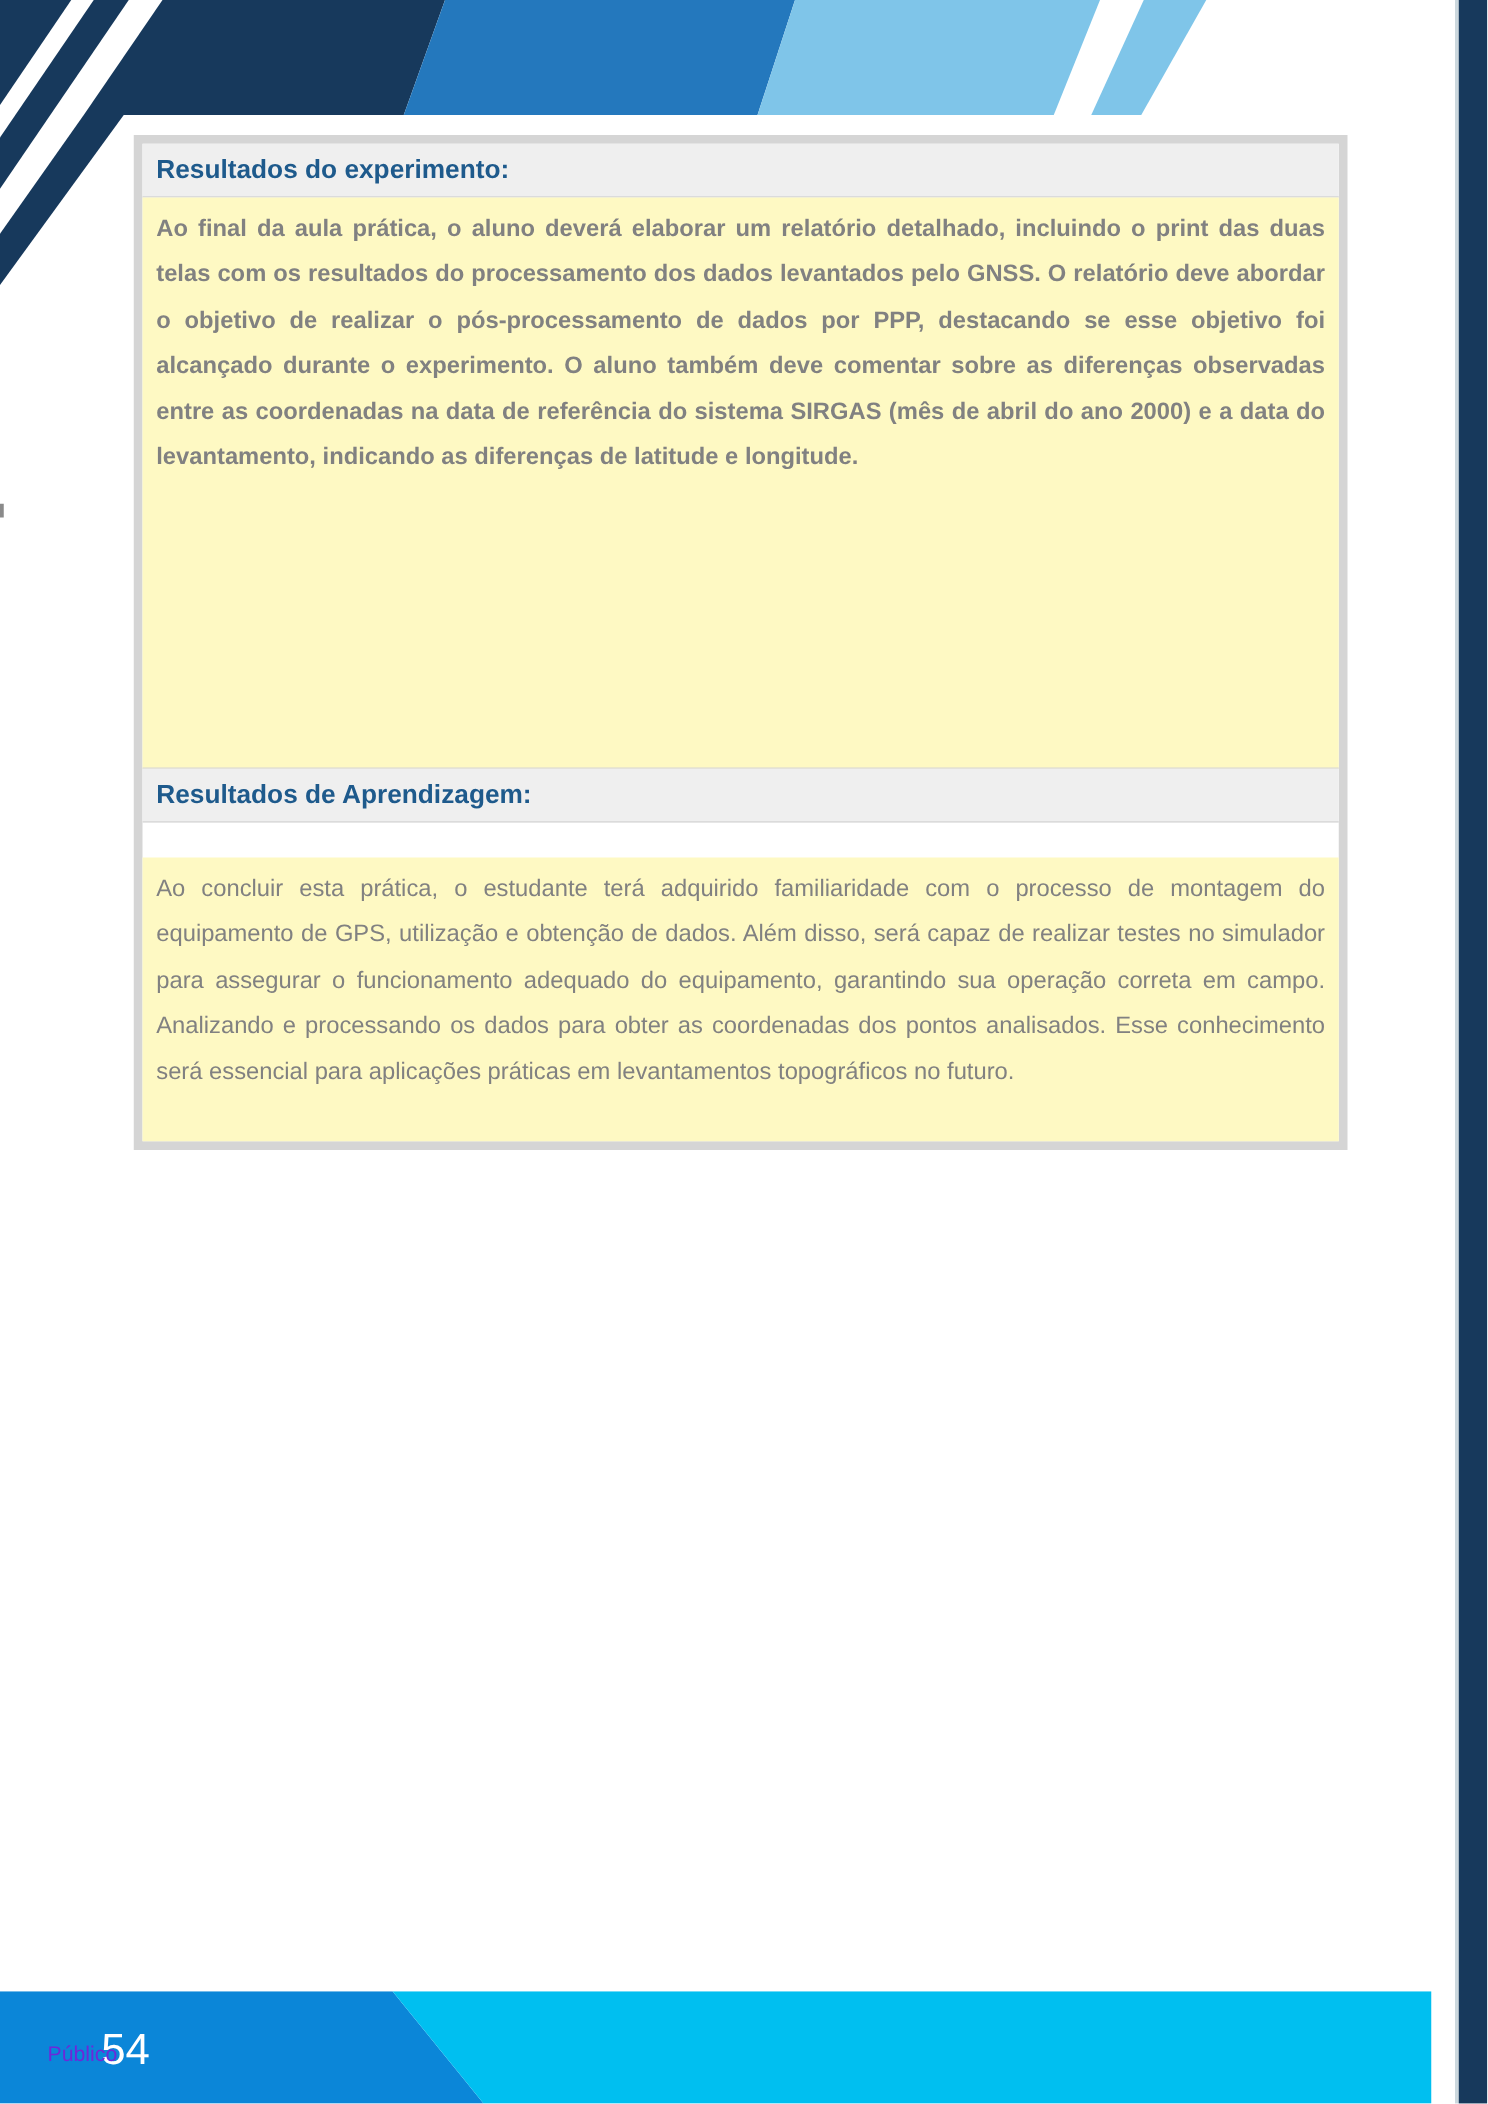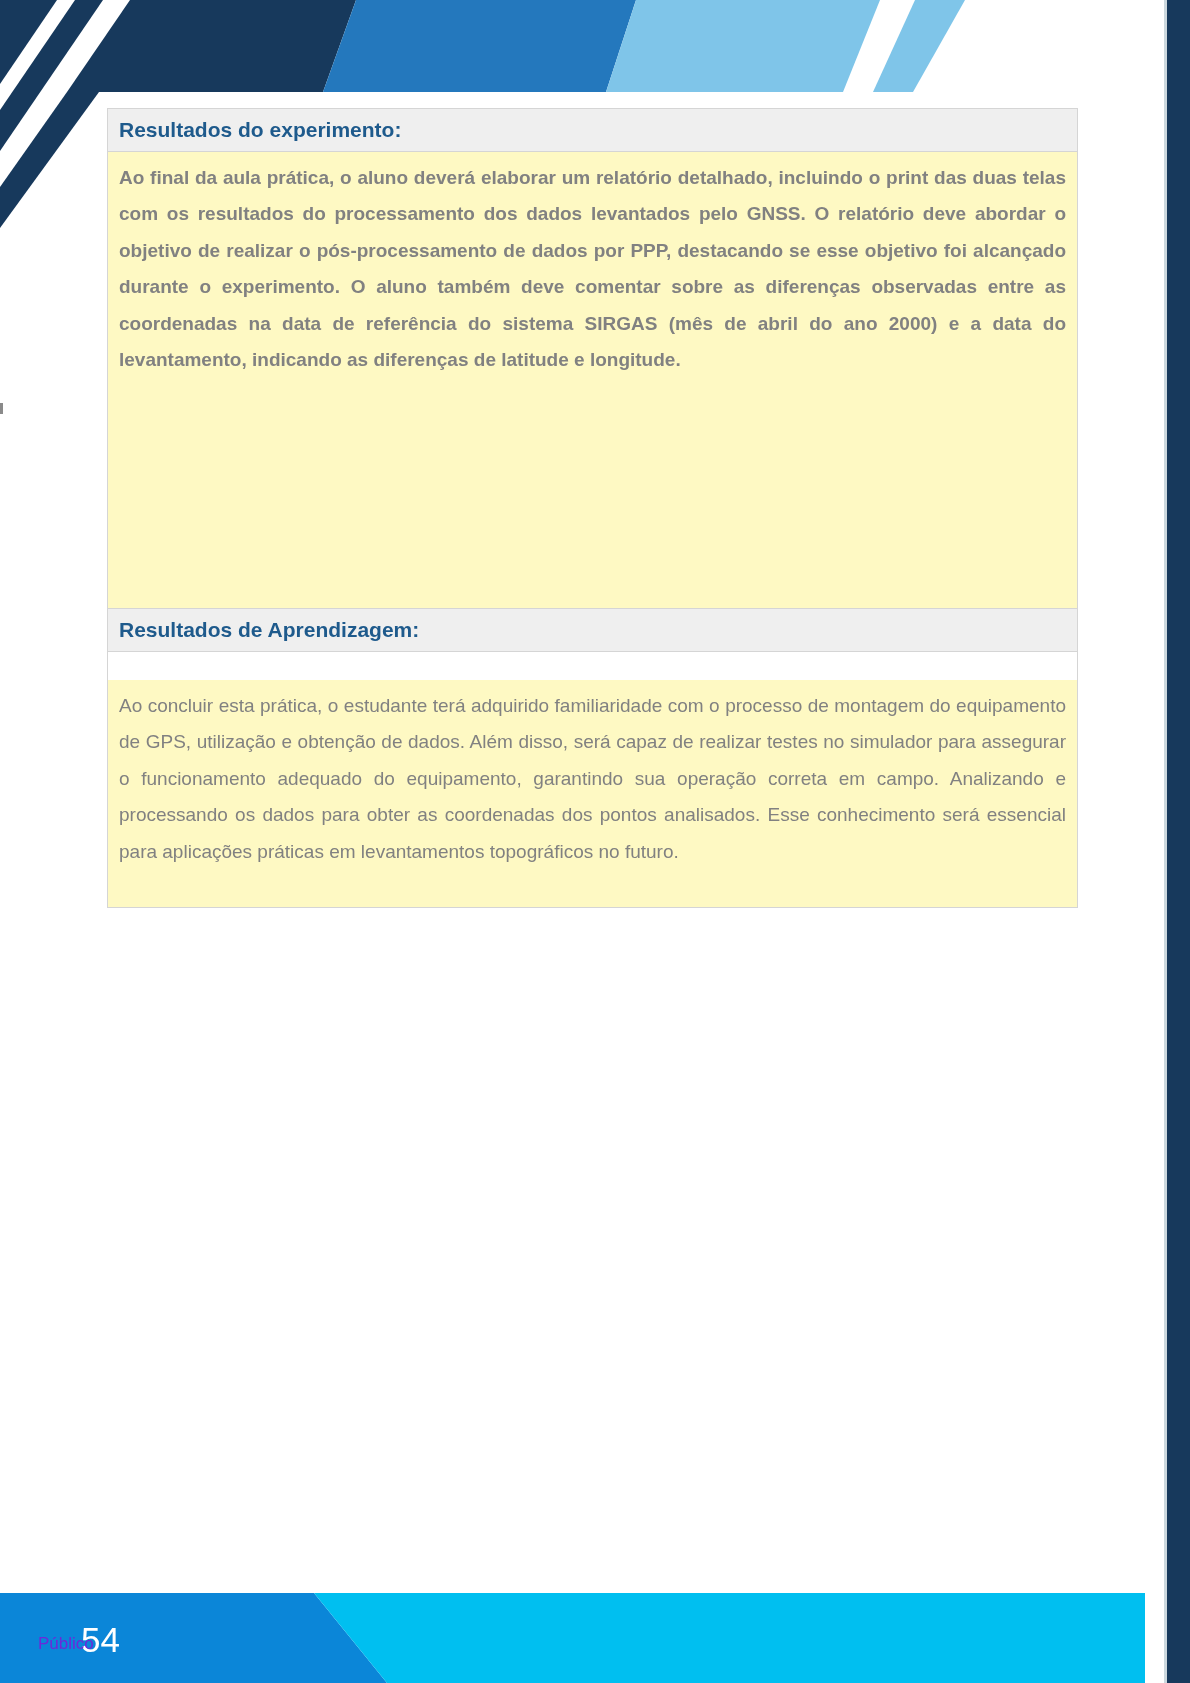--- a/index.html
+++ b/index.html
@@ -13,21 +13,21 @@
   
   .banner-top{position:absolute;top:0;left:0;}
   .banner-bottom{position:absolute;left:0;top:1593px;}
   .side-band{position:absolute;top:0;right:0;width:23px;height:1683px;}
   .side-band-edge{position:absolute;top:0;right:23px;width:3px;height:1683px;}
   .left-edge-dash{position:absolute;left:0;top:403px;width:3px;height:11px;background:#8a8a8a;}
   
   .doc-table{
     position:absolute;left:107px;top:108px;width:971px;
     box-sizing:border-box;
-    border:1px solid #4c1d95;
+    border:7px solid #4c1d95;
   }
   .th{
     box-sizing:border-box;
     background:#efefef;
     border-bottom:1px solid #d5d5d5;
     padding:8px 11px;
     font-size:21px;font-weight:bold;line-height:26px;
     color:#1e5a8c;
   }
   .td{

